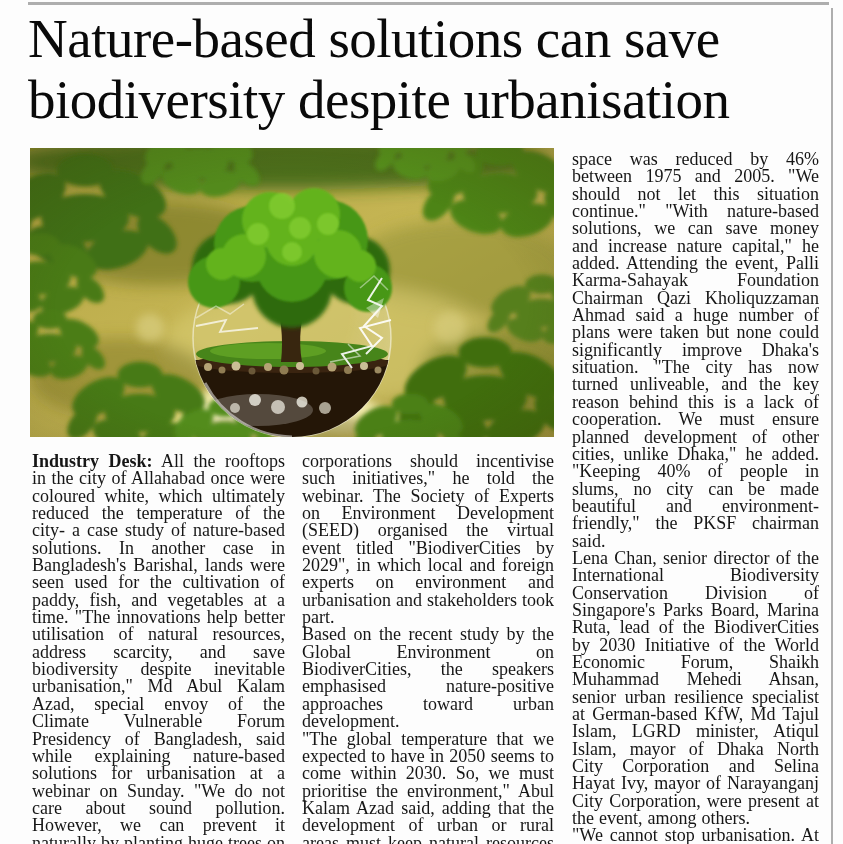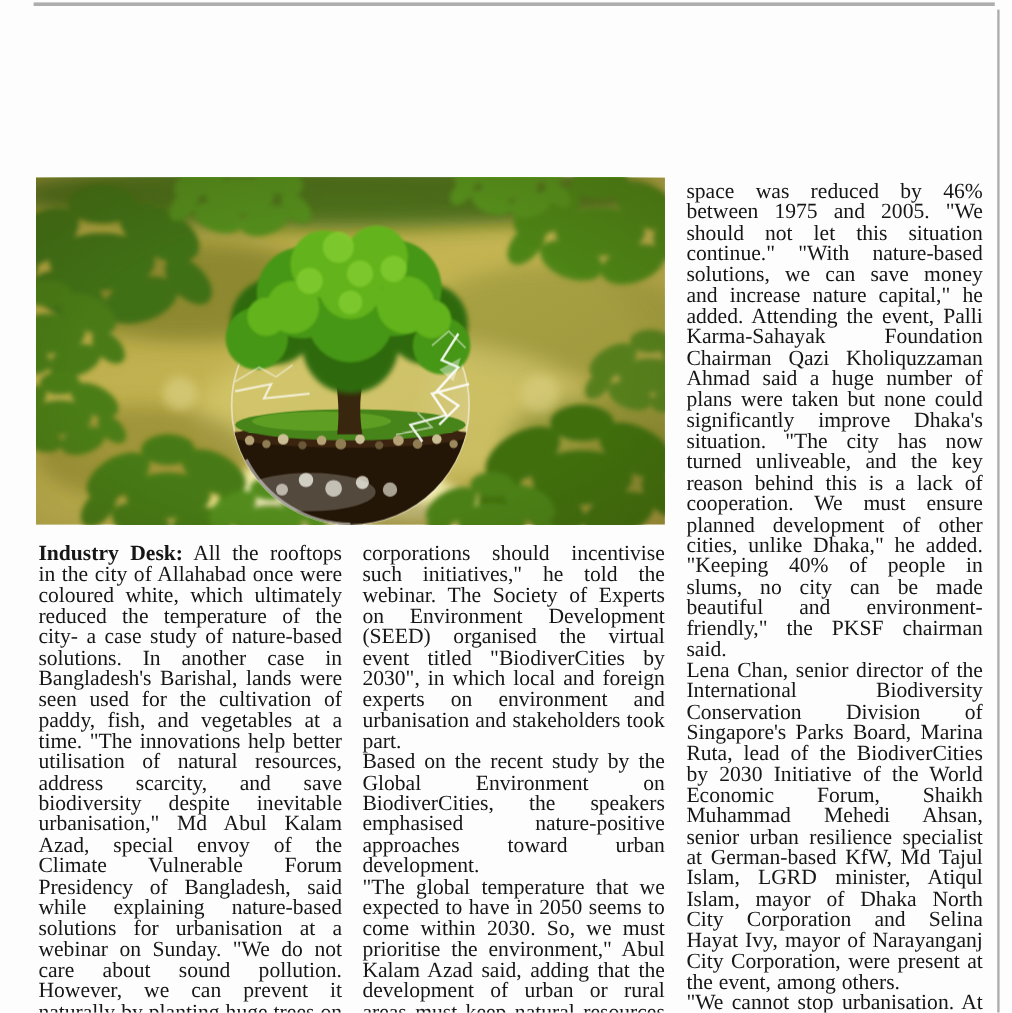--- a/index.html
+++ b/index.html
@@ -21,20 +21,21 @@
   .lead{font-weight:700;}
 </style>
 </head>
 <body>
 
 <div class="page">
 
   <div class="top-rule"></div>
   <div class="right-rule"></div>
 
+  <h1 class="headline">Nature-based solutions can save biodiversity despite urbanisation</h1>
 
   <figure class="photo">
     <svg width="524" height="289" viewBox="0 0 524 289" xmlns="http://www.w3.org/2000/svg">
       <defs>
         <filter id="b8" x="-50%" y="-50%" width="200%" height="200%">
             <feGaussianBlur stdDeviation="8"></feGaussianBlur>
           </filter>
         <filter id="b4" x="-50%" y="-50%" width="200%" height="200%">
             <feGaussianBlur stdDeviation="4"></feGaussianBlur>
           </filter>
@@ -192,21 +193,21 @@
       <rect x="0" y="0" width="524" height="289" fill="url(#vig)"></rect>
     </svg>
   </figure>
 
   <div class="col col-1">
     <p><span class="lead">Industry Desk:</span>
       <span>All the rooftops in the city of Allahabad once were coloured white, which ultimately reduced the temperature of the city- a case study of nature-based solutions. In another case in Bangladesh's Barishal, lands were seen used for the cultivation of paddy, fish, and vegetables at a time. "The innovations help better utilisation of natural resources, address scarcity, and save biodiversity despite inevitable urbanisation," Md Abul Kalam Azad, special envoy of the Climate Vulnerable Forum Presidency of Bangladesh, said while explaining nature-based solutions for urbanisation at a webinar on Sunday. "We do not care about sound pollution. However, we can prevent it naturally by planting huge trees on roadsides. The authorities like city</span></p>
   </div>
 
   <div class="col col-2">
-    <p>corporations should incentivise such initiatives," he told the webinar. The Society of Experts on Environment Development (SEED) organised the virtual event titled "BiodiverCities by 2030", in which local and foreign experts on environment and urbanisation and stakeholders took part.</p>
+    <p>corporations should incentivise such initiatives," he told the webinar. The Society of Experts on Environment Development (SEED) organised the virtual event titled "BiodiverCities by 2029", in which local and foreign experts on environment and urbanisation and stakeholders took part.</p>
     <p>Based on the recent study by the Global Environment on BiodiverCities, the speakers emphasised nature-positive approaches toward urban development.</p>
     <p>"The global temperature that we expected to have in 2050 seems to come within 2030. So, we must prioritise the environment," Abul Kalam Azad said, adding that the development of urban or rural areas must keep natural resources undamaged.</p>
   </div>
 
   <div class="col col-3">
     <p>space was reduced by 46% between 1975 and 2005. "We should not let this situation continue." "With nature-based solutions, we can save money and increase nature capital," he added. Attending the event, Palli Karma-Sahayak Foundation Chairman Qazi Kholiquzzaman Ahmad said a huge number of plans were taken but none could significantly improve Dhaka's situation. "The city has now turned unliveable, and the key reason behind this is a lack of cooperation. We must ensure planned development of other cities, unlike Dhaka," he added. "Keeping 40% of people in slums, no city can be made beautiful and environment-friendly," the PKSF chairman said.</p>
     <p>Lena Chan, senior director of the International Biodiversity Conservation Division of Singapore's Parks Board, Marina Ruta, lead of the BiodiverCities by 2030 Initiative of the World Economic Forum, Shaikh Muhammad Mehedi Ahsan, senior urban resilience specialist at German-based KfW, Md Tajul Islam, LGRD minister, Atiqul Islam, mayor of Dhaka North City Corporation and Selina Hayat Ivy, mayor of Narayanganj City Corporation, were present at the event, among others.</p>
     <p>"We cannot stop urbanisation. At the same time, we need to save biodiversity. So, we need nature-based solutions," said LGRD Minister Md Tajul Islam.</p>
   </div>
 

